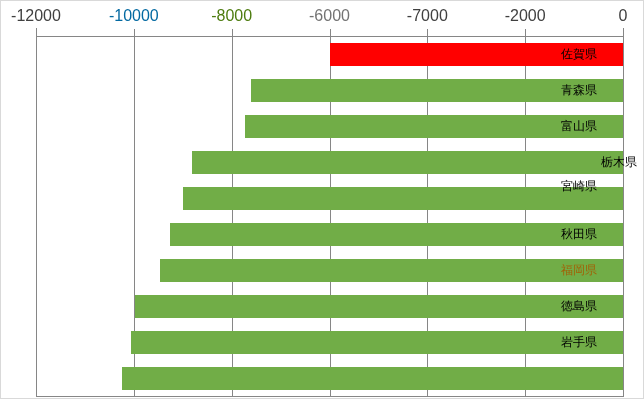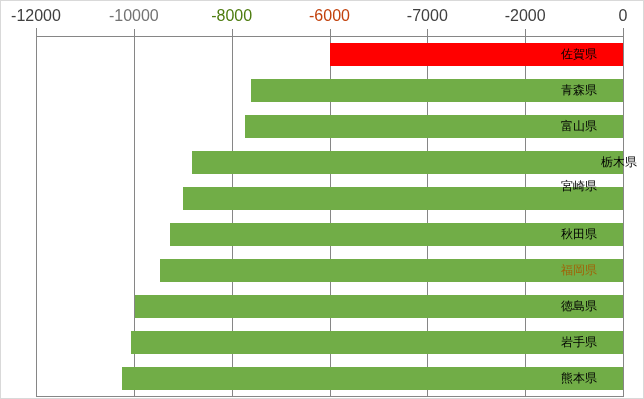--- a/index.html
+++ b/index.html
@@ -123,23 +123,23 @@
     font-family: "DejaVu Sans", "Liberation Sans", sans-serif;
   }
 </style>
 </head>
 <body>
 
 <div id="chart-root">
 
   <div class="axis-labels">
       <div class="axis-tick-label" style="left: 35px; color: rgb(64, 64, 64);">-12000</div>
-      <div class="axis-tick-label" style="left: 132.833px; color: #737373;">-10000</div>
+      <div class="axis-tick-label" style="left: 132.833px; color: #0369a1;">-10000</div>
       <div class="axis-tick-label" style="left: 230.667px; color: #4d7c0f;">-8000</div>
-      <div class="axis-tick-label" style="left: 328.5px; color: #c2410c;">-6000</div>
+      <div class="axis-tick-label" style="left: 328.5px; color: #737373;">-6000</div>
       <div class="axis-tick-label" style="left: 426.333px; color: rgb(64, 64, 64);">-7000</div>
       <div class="axis-tick-label" style="left: 524.167px; color: rgb(64, 64, 64);">-2000</div>
       <div class="axis-tick-label" style="left: 622px; color: rgb(64, 64, 64);">0</div>
     </div>
 
   <div class="plot-border-left"></div>
   <div class="plot-border-right"></div>
   <div class="plot-border-top"></div>
   <div class="plot-border-bottom"></div>
 
@@ -164,21 +164,20 @@
         <div class="bar-label" style="left: 505px; width: 76px; top: 138px; color: rgb(0, 0, 0);">宮崎県</div>
         <div class="bar" style="left: 134.032px; width: 452.968px; top: 185.95px; background: rgb(113, 173, 71);"></div>
         <div class="bar-label" style="left: 505px; width: 76px; top: 185.95px; color: rgb(0, 0, 0);">秋田県</div>
         <div class="bar" style="left: 124.248px; width: 462.752px; top: 221.85px; background: rgb(113, 173, 71);"></div>
         <div class="bar-label" style="left: 505px; width: 76px; top: 221.85px; color: #a16207;">福岡県</div>
         <div class="bar" style="left: 98.8117px; width: 488.188px; top: 257.75px; background: rgb(113, 173, 71);"></div>
         <div class="bar-label" style="left: 505px; width: 76px; top: 257.75px; color: rgb(0, 0, 0);">徳島県</div>
         <div class="bar" style="left: 94.8983px; width: 492.102px; top: 293.65px; background: rgb(113, 173, 71);"></div>
         <div class="bar-label" style="left: 505px; width: 76px; top: 293.65px; color: rgb(0, 0, 0);">岩手県</div>
         <div class="bar" style="left: 86.0933px; width: 500.907px; top: 329.55px; background: rgb(113, 173, 71);"></div>
-        <div class="bar-label" style="left: 505px; width: 76px; top: 329.55px; color: rgb(0, 0, 0);">熊本県</div>
       </div>
   </div>
 
 <div class="tickmark" style="left: 35px; background: rgb(134, 134, 134);"></div>
     <div class="tickmark" style="left: 132.833px; background: rgb(134, 134, 134);"></div>
     <div class="tickmark" style="left: 230.667px; background: rgb(134, 134, 134);"></div>
     <div class="tickmark" style="left: 328.5px; background: rgb(134, 134, 134);"></div>
     <div class="tickmark" style="left: 426.333px; background: rgb(134, 134, 134);"></div>
     <div class="tickmark" style="left: 524.167px; background: rgb(134, 134, 134);"></div>
     <div class="tickmark" style="left: 622px; background: rgb(134, 134, 134);"></div>

